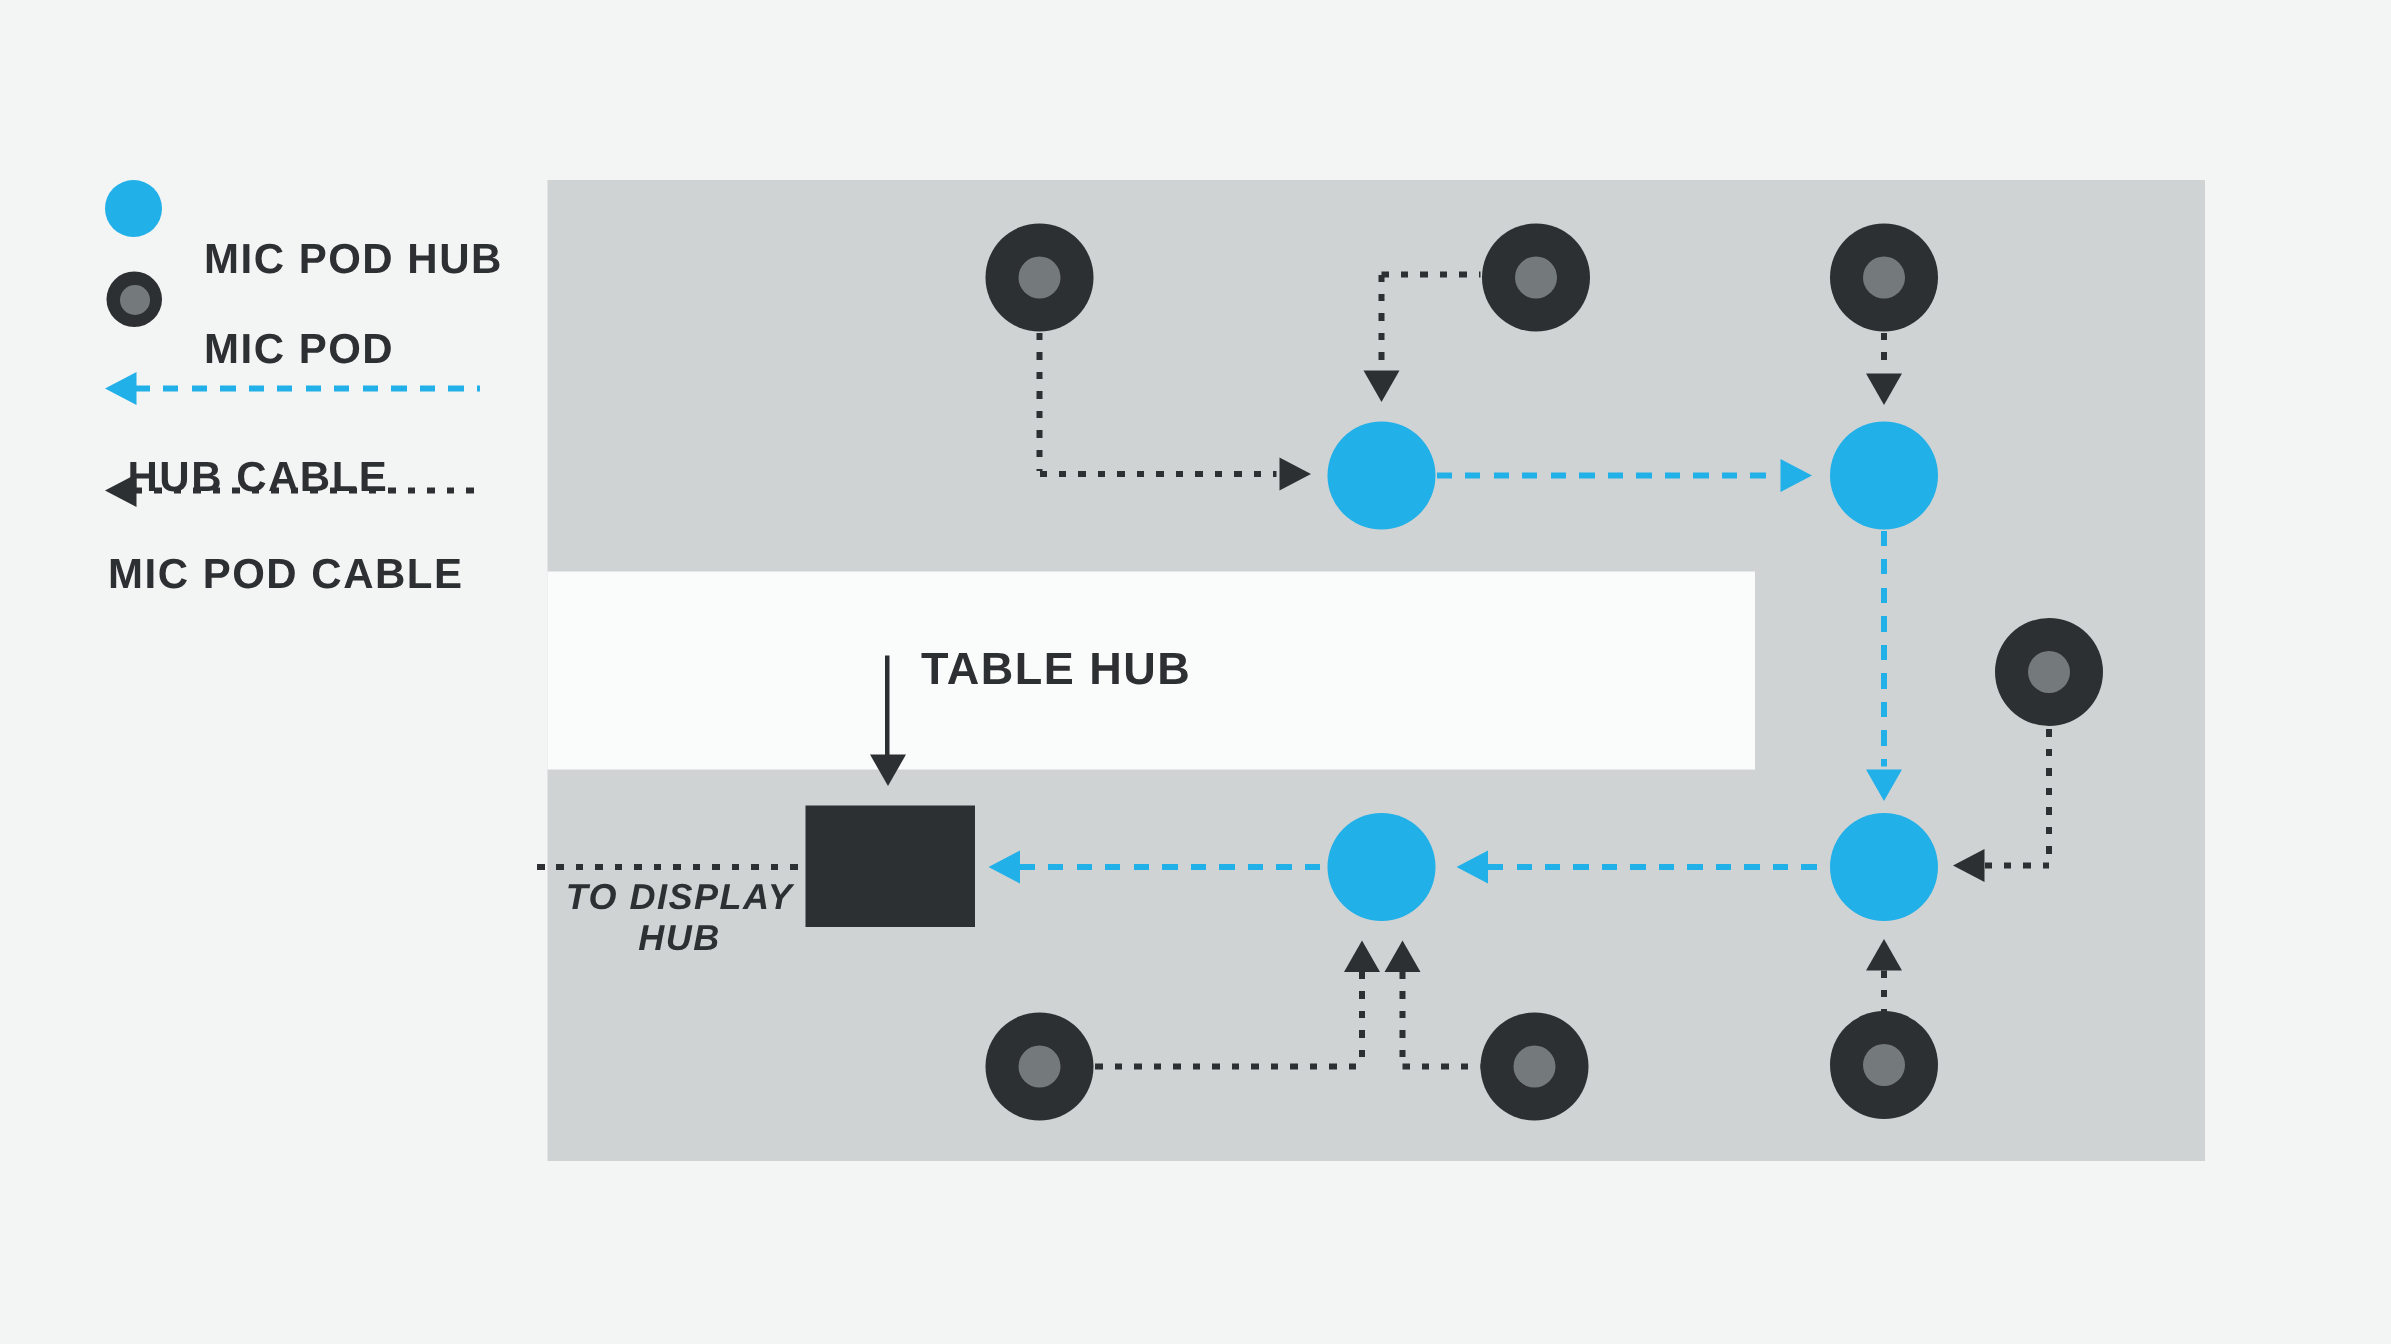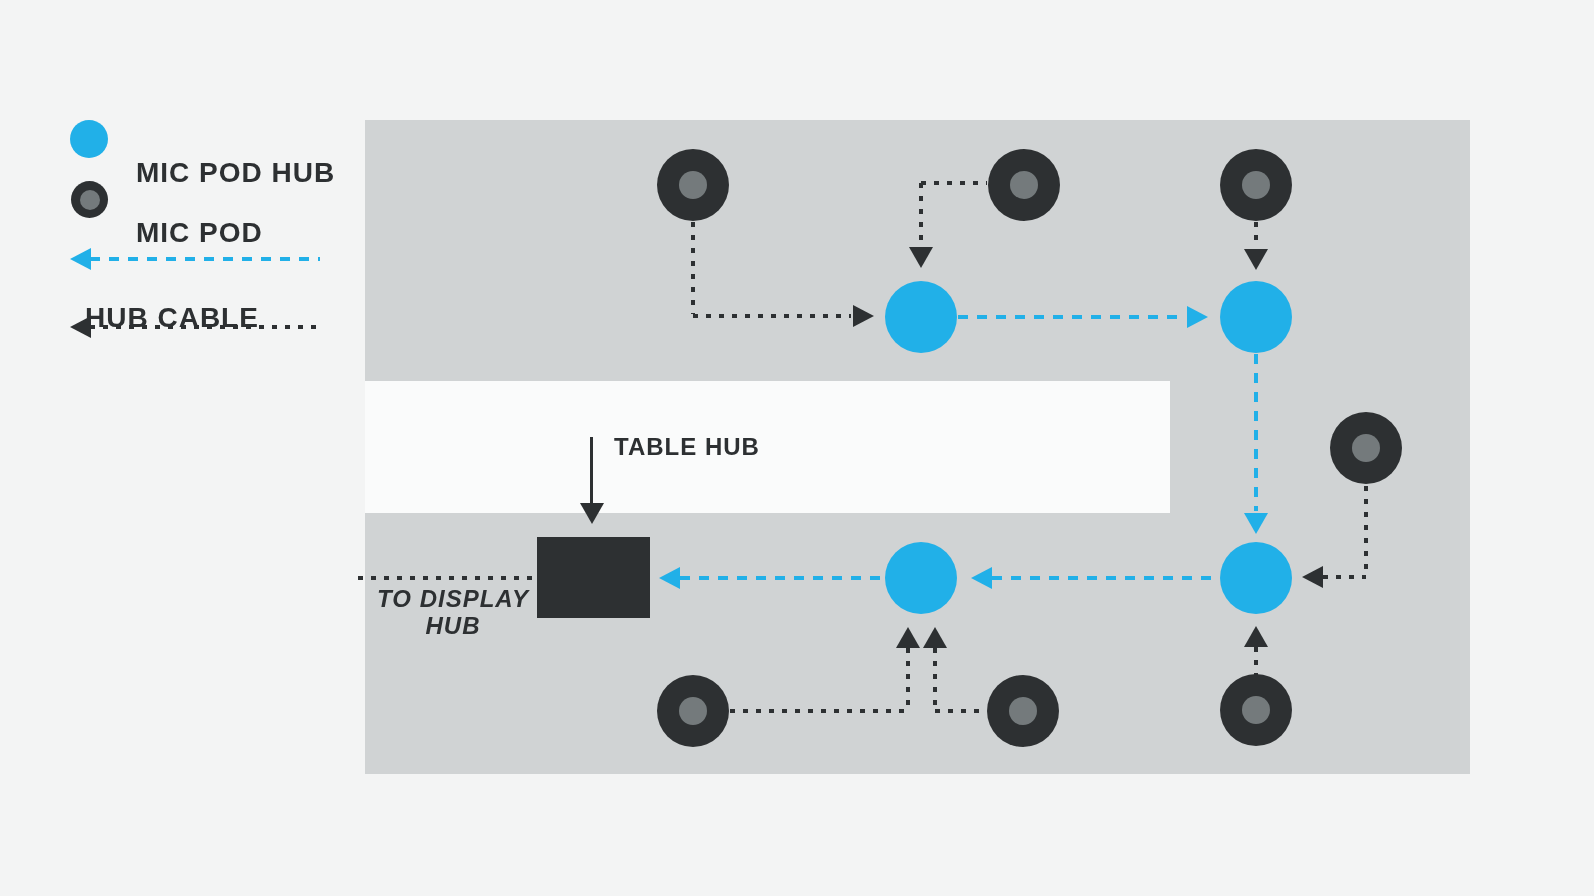--- a/index.html
+++ b/index.html
@@ -15,21 +15,21 @@
   .stage{position:relative;width:1594px;height:896px;background:var(--bg);overflow:hidden;}
 
   
   .table-surface{position:absolute;left:365px;top:120px;width:1105px;height:654px;background:var(--table);}
   .table-cutout{position:absolute;left:365px;top:381px;width:805px;height:132px;background:var(--cutout);}
 
   
   .lbl{position:absolute;font-weight:700;color:var(--dark);letter-spacing:1px;white-space:nowrap;}
   .lbl-legend{font-size:28px;line-height:28px;margin-top:34px;}
   .lbl-cable{white-space:nowrap;}
-  .lbl-tablehub{font-size:24px;line-height:30px;}
+  .lbl-tablehub{font-size:30px;line-height:30px;}
   .lbl-display{font-size:24px;line-height:27px;text-align:center;white-space:normal;}
 
   
   .legend-hub-swatch{position:absolute;left:70px;top:120px;width:38px;height:38px;border-radius:50%;background:var(--blue);}
   .legend-pod-swatch{position:absolute;left:71px;top:181px;width:37px;height:37px;border-radius:50%;background:var(--dark);display:flex;align-items:center;justify-content:center;}
   .legend-pod-inner{width:20px;height:20px;border-radius:50%;background:var(--pod-inner);}
 
   
   .seg{position:absolute;}
   .seg-h-pod{height:4px;background:repeating-linear-gradient(to right,var(--dark) 0 5px,transparent 5px 13px);}
@@ -72,20 +72,21 @@
     <div class="legend-pod-inner"></div>
   </div>
   <div class="lbl lbl-legend" style="left:136px;top:185px;">MIC POD</div>
 
   <div class="seg seg-h-hub" style="left:90px;top:257px;width:230px;"></div>
   <div class="arr ar-l blue" style="left:70px;top:248px;"></div>
   <div class="lbl lbl-legend lbl-cable" style="left:85px;top:270px;width:235px;">HUB CABLE</div>
 
   <div class="seg seg-h-pod" style="left:90px;top:325px;width:228px;"></div>
   <div class="arr ar-l" style="left:70px;top:316px;"></div>
+  <div class="lbl lbl-legend lbl-cable" style="left:72px;top:335px;width:265px;">MIC POD CABLE</div>
 
   <div class="layer">
 
     <div class="seg seg-v-pod" style="left:691px;top:222px;height:92px;"></div>
     <div class="seg seg-h-pod" style="left:693px;top:314px;width:158px;"></div>
     <div class="arr ar-r" style="left:853px;top:305px;"></div>
 
     <div class="seg seg-h-pod" style="left:921px;top:181px;width:66px;"></div>
     <div class="seg seg-v-pod" style="left:919px;top:183px;height:62px;"></div>
     <div class="arr ar-d" style="left:909px;top:247px;"></div>

